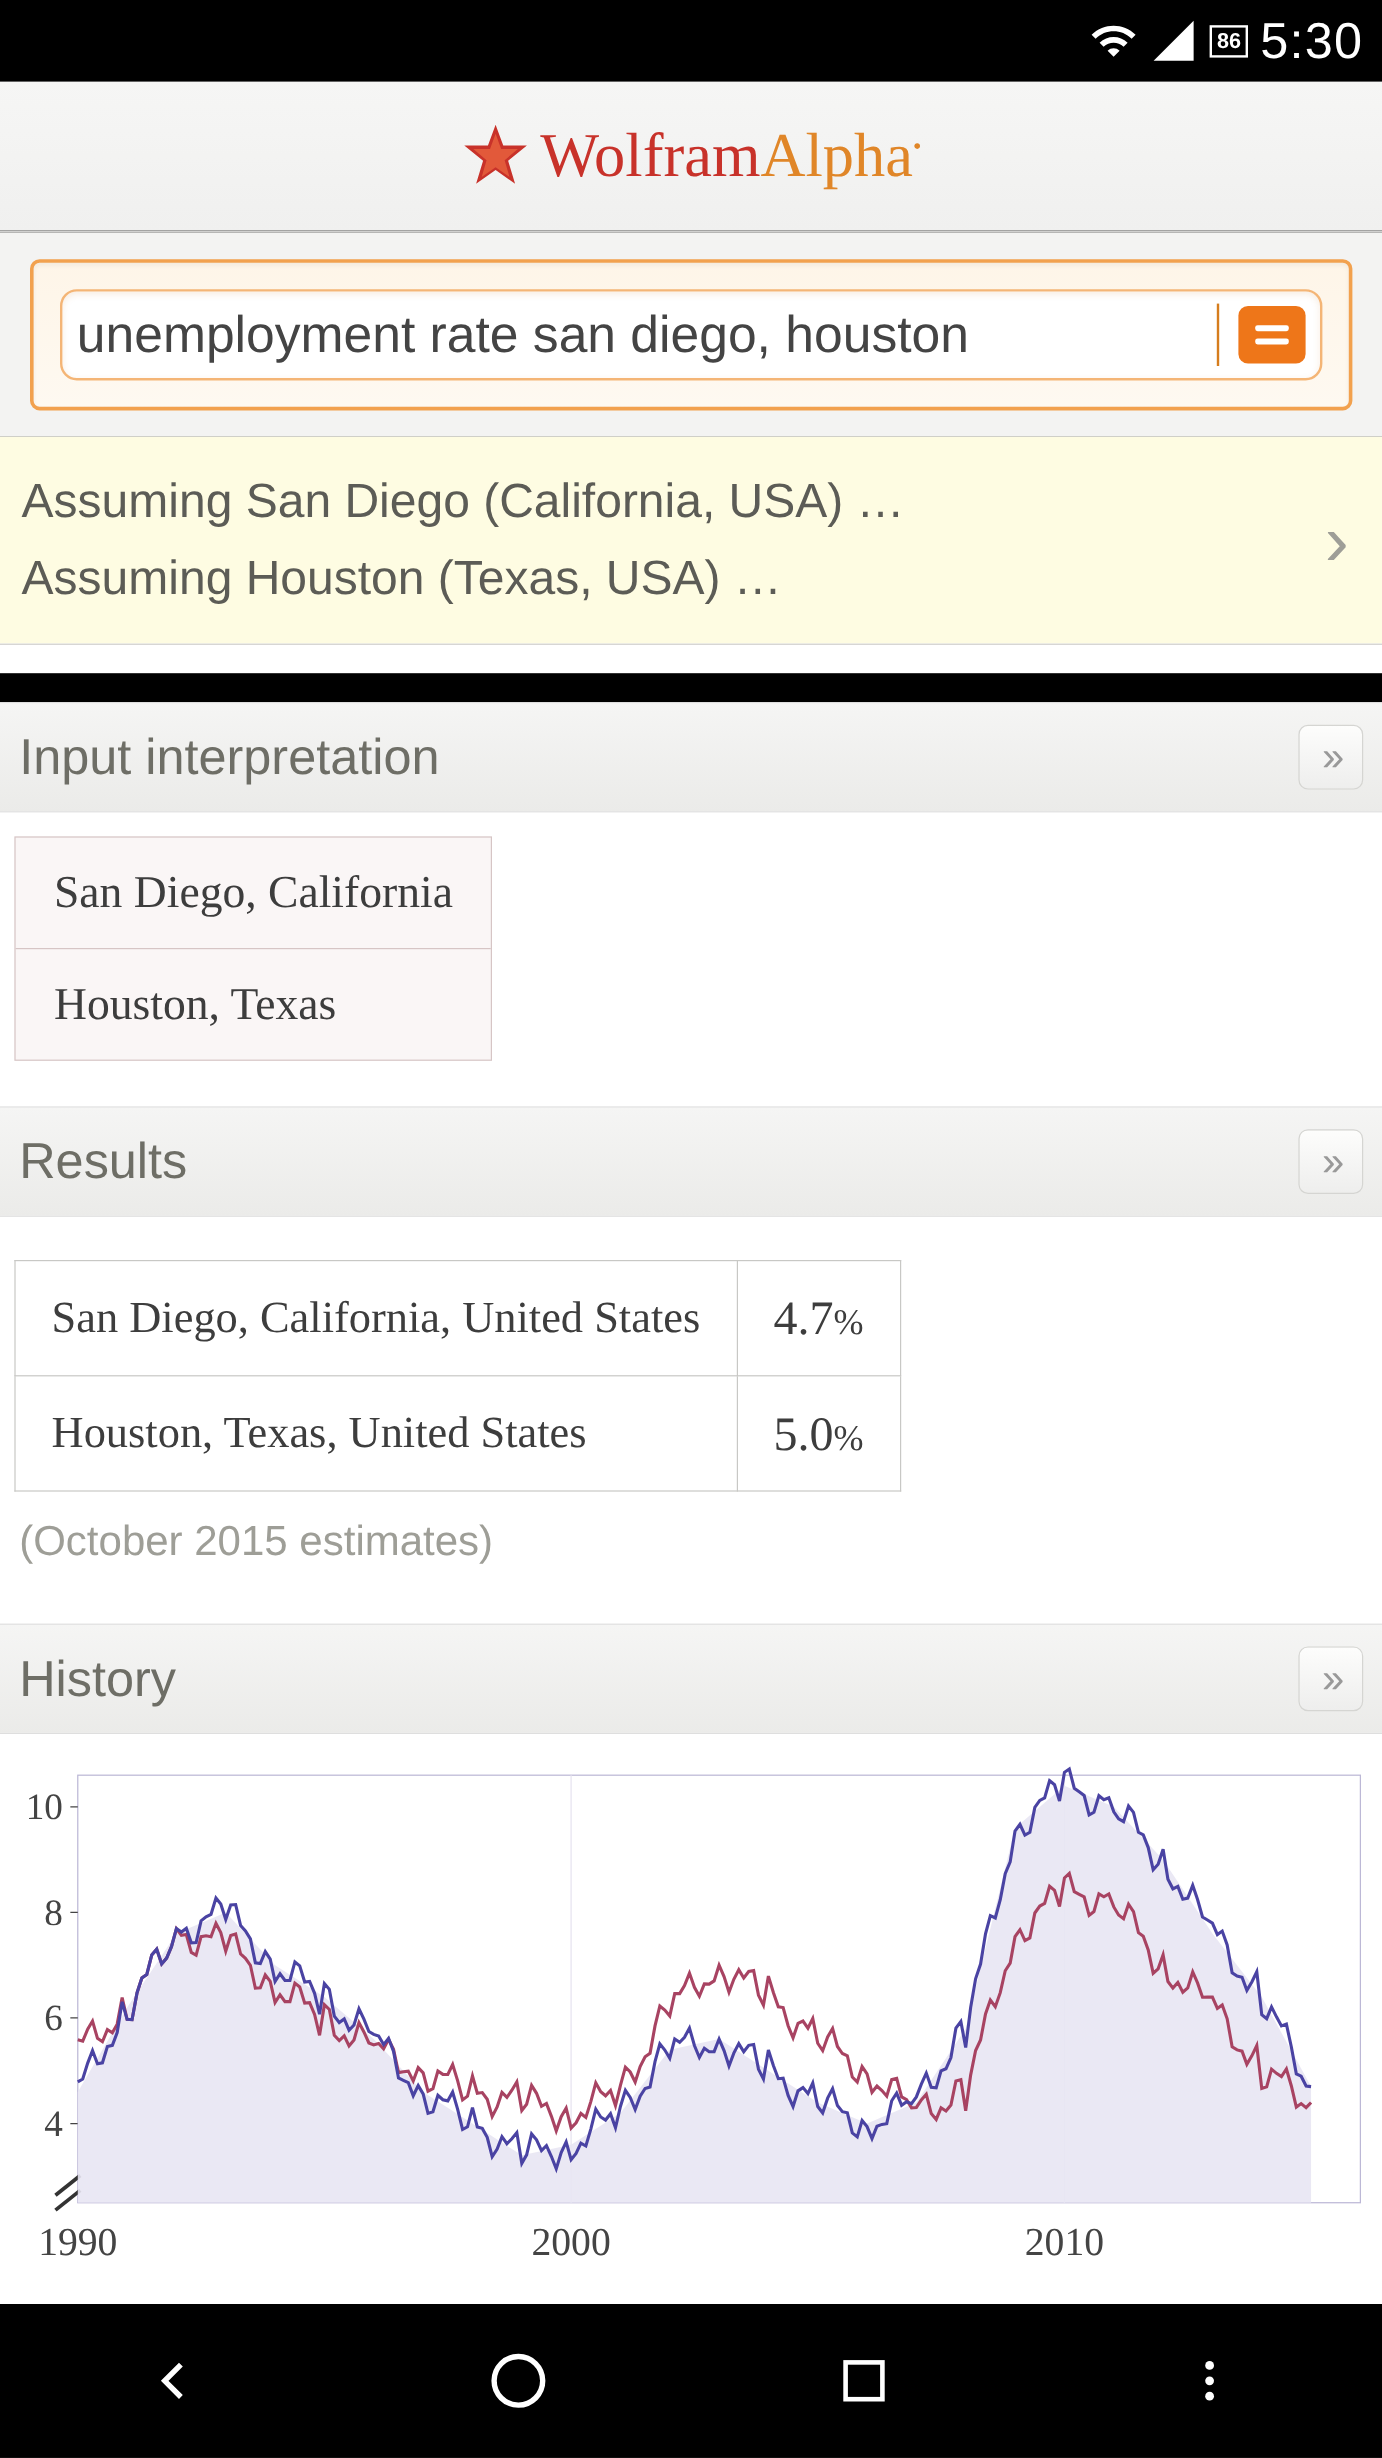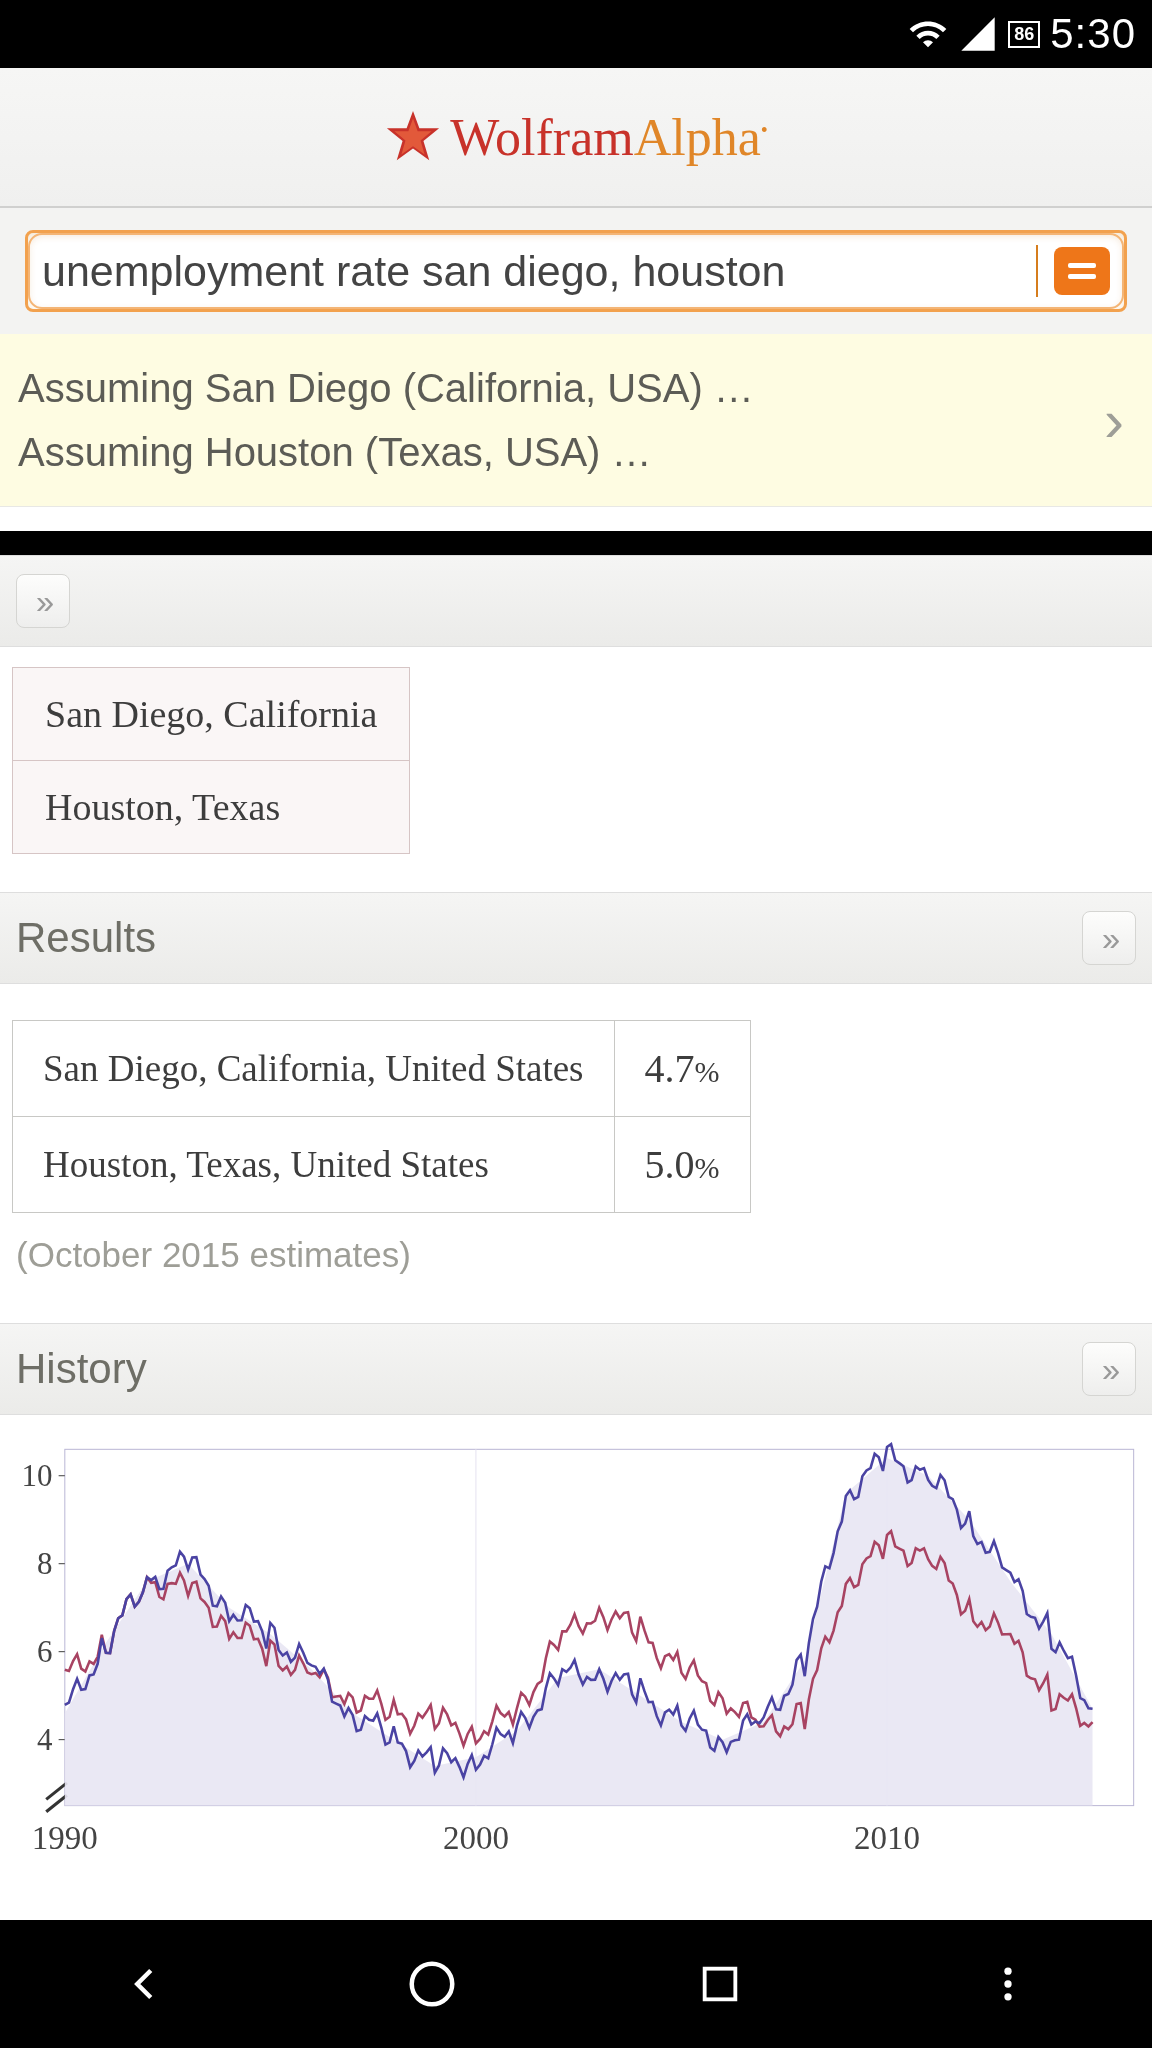--- a/index.html
+++ b/index.html
@@ -14,21 +14,21 @@
     padding-right: 16px;
     color: #fff;
     font-family: sans-serif;
     gap: 10px;
   }
   .status-bar .time { font-size: 42px; font-weight: 300; letter-spacing: 1px; }
   .status-bar .battery-box { font-size: 18px; border: 2px solid #fff; padding: 1px 4px; font-family: sans-serif; position: relative; font-weight: bold; }
   .status-bar .wifi-icon, .status-bar .cell-icon { width: 40px; height: 40px; }
   
   .app-header {
-    height: 140px;
+    height: 126px;
     background: linear-gradient(#f6f6f5, #f0f0ef);
     border-bottom: 2px solid #d0d0cf;
     display: flex;
     justify-content: center;
     align-items: center;
   }
   .logo-container { display: flex; align-items: center; gap: 8px; }
   .logo-star { width: 58px; height: 58px; }
   .logo-text { font-size: 52px; font-weight: 400; font-family: Georgia, serif; }
   .logo-wolfram { color: #c8322a; }
@@ -37,21 +37,21 @@
   
   .search-container {
     background: #f3f3f2;
     padding: 22px 25px;
   }
   .search-box {
     display: flex;
     align-items: flex-end;
     border: 3px solid #f2a14e;
     border-radius: 8px;
-    padding: 0;
+    padding: 22px;
     background: linear-gradient(#fef5e8, #fef9f1);
     box-shadow: inset 0 2px 4px rgba(0,0,0,0.05);
   }
   .search-inner {
     flex: 1;
     display: flex;
     align-items: center;
     background: #fff;
     border: 2px solid #f4b576;
     border-radius: 14px;
@@ -208,20 +208,21 @@
     <div class="assumption-text">Assuming Houston (Texas, USA) …</div>
   </div>
   <div class="chevron-right">›</div>
 </div>
 
 <div class="white-gap"></div>
 
 <div class="content-area">
 
 <div class="section-header">
+  <span class="section-title">Input interpretation</span>
   <div class="expand-btn">››</div>
 </div>
 <div class="interp-body">
   <div class="cities-box">
     <div class="city-cell">San Diego, California</div>
     <div class="city-cell">Houston, Texas</div>
   </div>
 </div>
 
 <div class="section-header">

